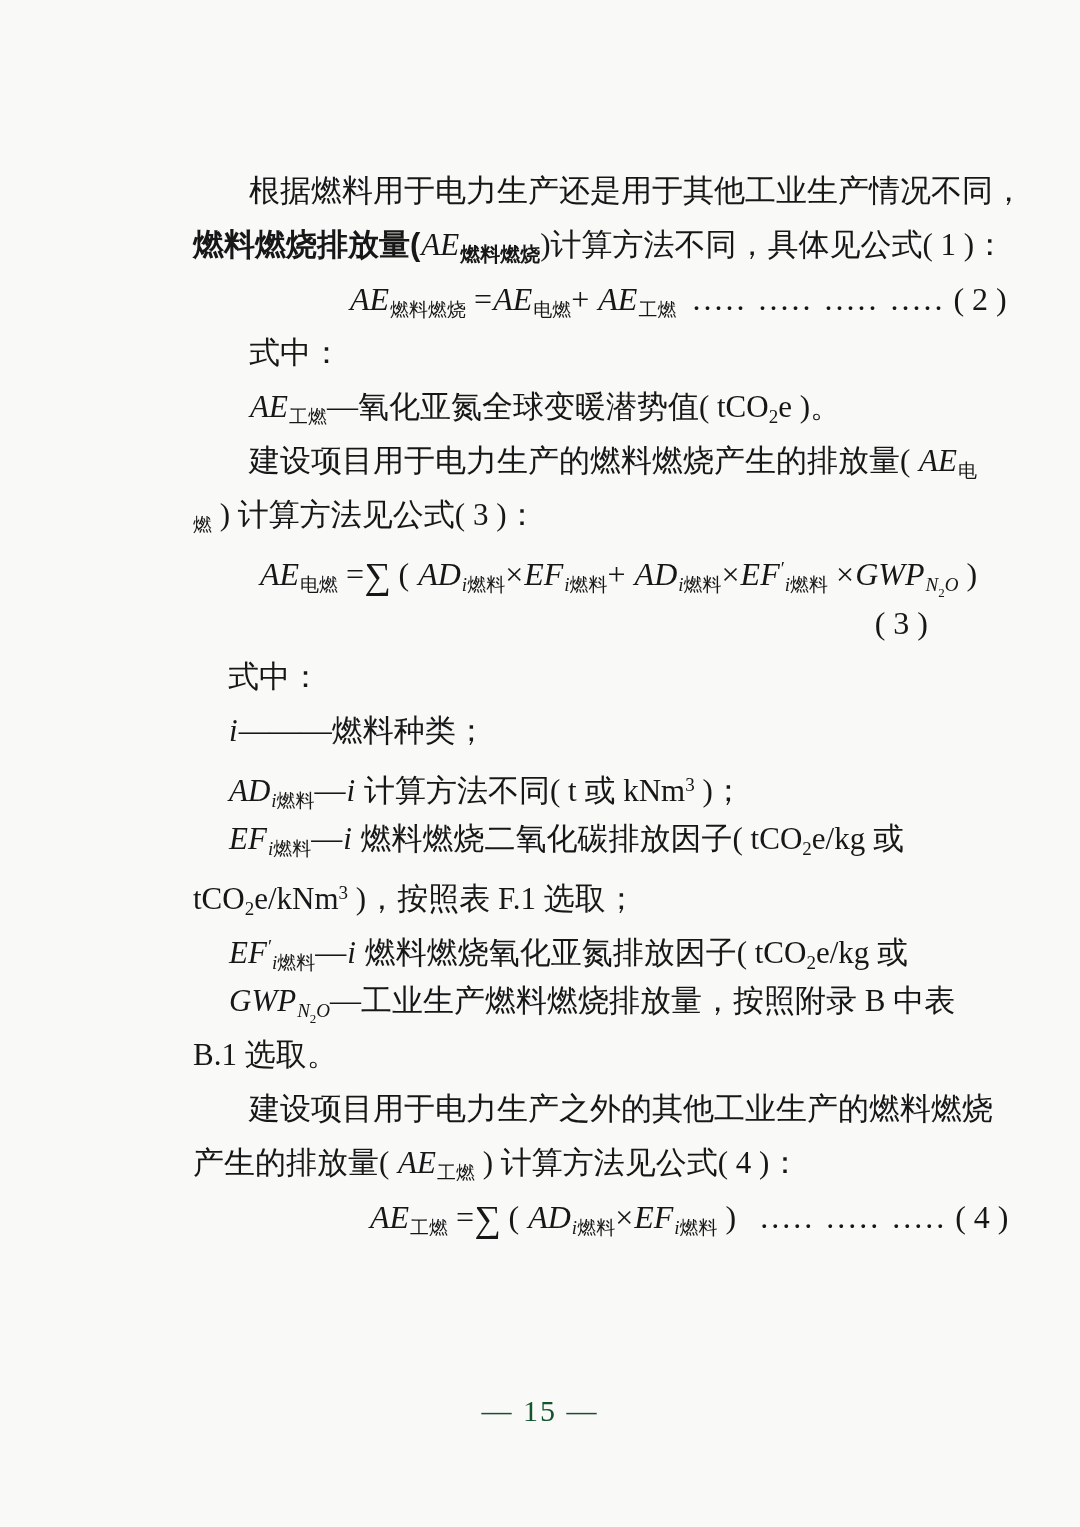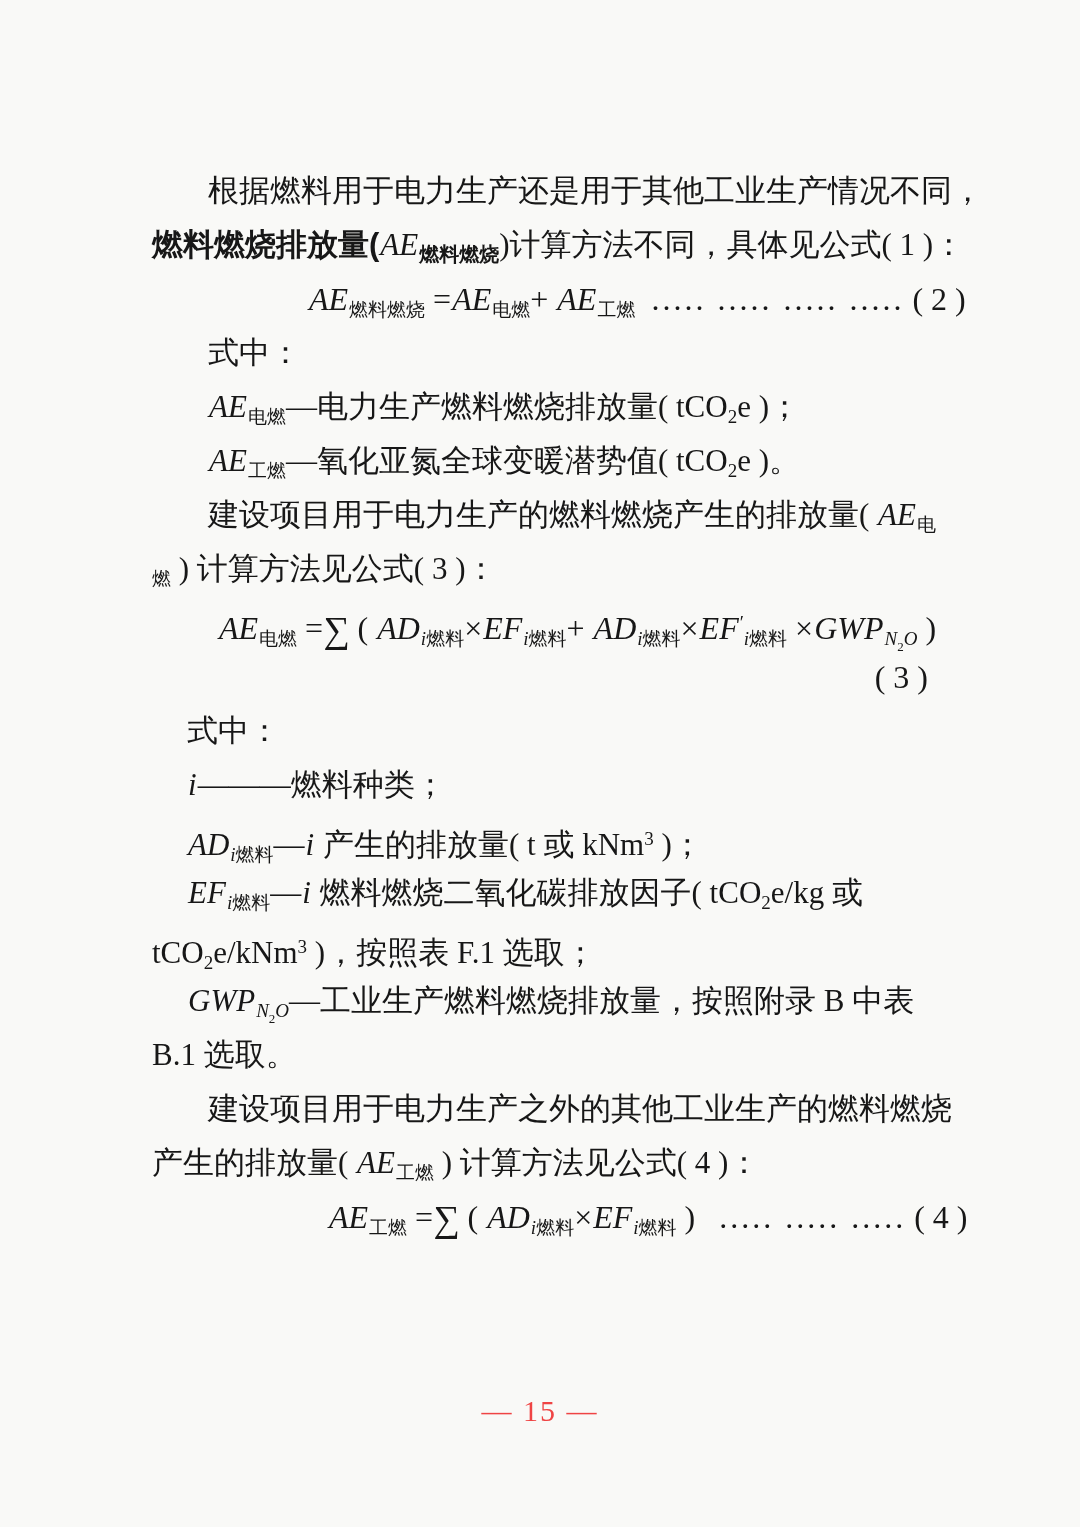--- a/index.html
+++ b/index.html
@@ -3,70 +3,70 @@
 <meta charset="utf-8">
 <style>
   html,body{margin:0;padding:0;background:#e9e9e7;}
   .page{
     position:relative;width:1080px;height:1527px;margin:0 auto;
     background:#f9f9f7;color:#171717;
     font-family:"Liberation Serif","DejaVu Serif",serif;
     overflow:hidden;
   }
   .content{position:absolute;left:152px;top:164px;width:780px;}
-  .ln{height:54px;line-height:54px;font-size:31px;white-space:nowrap;}
+  .ln{height:54px;line-height:54px;font-size:31px;white-space:nowrap;margin-left:41px;}
   .i1{padding-left:35px;}
   .i2{padding-left:56px;}
   .fml{font-size:32px;}
   .if2{padding-left:156px;}
   .if3{padding-left:66px;}
   .if4{padding-left:176px;}
   .numline{text-align:right;padding-right:4px;}
   .v{font-style:italic;padding:0 1px;}
   .bd{font-weight:700;font-family:"Liberation Sans","DejaVu Sans",sans-serif;}
   .sb{font-size:19px;vertical-align:-6px;}
   .sb.bd{font-size:20px;}
   .sbv{font-size:19px;vertical-align:-6px;font-style:italic;}
   .sbb{font-size:13px;vertical-align:-12px;}
   .sp{font-size:19px;vertical-align:10px;}
   .sum{font-size:37px;font-style:normal;vertical-align:-3px;}
   .dots{letter-spacing:3px;margin-left:16px;margin-right:8px;}
   .footer{
     position:absolute;left:0;top:1394px;width:1080px;
-    text-align:center;font-size:30px;color:#ef4444;letter-spacing:2px;
+    text-align:center;font-size:30px;color:#14532d;letter-spacing:2px;
   }
 </style>
 </head>
 <body>
 
 <div class="page">
   <div class="content">
 
     <div class="ln i2"><span>根据燃料用于电力生产还是用于其他工业生产情况不同，</span></div>
     <div class="ln"><span class="bd">燃料燃烧排放量(</span><span class="v">AE</span><span class="sb bd">燃料燃烧</span><span>)计算方法不同，具体见公式( 1 )：</span></div>
 
     <div class="ln fml if2"><span class="v">AE</span><span class="sb">燃料燃烧</span><span> =</span><span class="v">AE</span><span class="sb">电燃</span><span>+ </span><span class="v">AE</span><span class="sb">工燃</span><span class="dots">..... ..... ..... .....</span><span>( 2 )</span></div>
 
     <div class="ln i2"><span>式中：</span></div>
 
-    <div class="ln i2"><span class="v">AE</span><span class="sb">电燃</span><span>—电力生产燃料燃烧排放量( tCO</span><span class="sb">2</span><span>e )；</span></div>
     <div class="ln i2"><span class="v">AE</span><span class="sb">工燃</span><span>—氧化亚氮全球变暖潜势值( tCO</span><span class="sb">2</span><span>e )。</span></div>
 
     <div class="ln i2"><span>建设项目用于电力生产的燃料燃烧产生的排放量( </span><span class="v">AE</span><span class="sb">电</span></div>
     <div class="ln"><span class="sb">燃</span><span> ) 计算方法见公式( 3 )：</span></div>
 
     <div class="ln fml if3"><span class="v">AE</span><span class="sb">电燃</span><span> =</span><span class="sum">∑</span><span> ( </span><span class="v">AD</span><span class="sbv">i</span><span class="sb">燃料</span><span>×</span><span class="v">EF</span><span class="sbv">i</span><span class="sb">燃料</span><span>+ </span><span class="v">AD</span><span class="sbv">i</span><span class="sb">燃料</span><span>×</span><span class="v">EF</span><span class="sp">′</span><span class="sbv">i</span><span class="sb">燃料</span><span> ×</span><span class="v">GWP</span><span class="sbv">N</span><span class="sbb">2</span><span class="sbv">O</span><span> )</span></div>
     <div class="ln fml numline"><span>( 3 )</span></div>
 
     <div class="ln i1"><span>式中：</span></div>
 
     <div class="ln i1"><span class="v">i</span><span>———燃料种类；</span></div>
-    <div class="ln i1"><span class="v">AD</span><span class="sbv">i</span><span class="sb">燃料</span><span>—</span><span class="v">i</span><span> 产生的排放量( t 或 kNm</span><span class="sp">3</span><span> )；</span></div>
+    <div class="ln i1"><span class="v">AD</span><span class="sbv">i</span><span class="sb">燃料</span><span>—</span><span class="v">i</span><span> 计算方法不同( t 或 kNm</span><span class="sp">3</span><span> )；</span></div>
     <div class="ln i1"><span class="v">EF</span><span class="sbv">i</span><span class="sb">燃料</span><span>—</span><span class="v">i</span><span> 燃料燃烧二氧化碳排放因子( tCO</span><span class="sb">2</span><span>e/kg 或</span></div>
     <div class="ln"><span>tCO</span><span class="sb">2</span><span>e/kNm</span><span class="sp">3</span><span> )，按照表 F.1 选取；</span></div>
+    <div class="ln i1"><span class="v">EF</span><span class="sp">′</span><span class="sbv">i</span><span class="sb">燃料</span><span>—</span><span class="v">i</span><span> 燃料燃烧氧化亚氮排放因子( tCO</span><span class="sb">2</span><span>e/kg 或</span></div>
     <div class="ln i1"><span class="v">GWP</span><span class="sbv">N</span><span class="sbb">2</span><span class="sbv">O</span><span>—</span><span>工业生产燃料燃烧排放量，按照附录 B 中表</span></div>
     <div class="ln"><span>B.1 选取。</span></div>
 
     <div class="ln i2"><span>建设项目用于电力生产之外的其他工业生产的燃料燃烧</span></div>
     <div class="ln"><span>产生的排放量( </span><span class="v">AE</span><span class="sb">工燃</span><span> ) 计算方法见公式( 4 )：</span></div>
 
     <div class="ln fml if4"><span class="v">AE</span><span class="sb">工燃</span><span> =</span><span class="sum">∑</span><span> ( </span><span class="v">AD</span><span class="sbv">i</span><span class="sb">燃料</span><span>×</span><span class="v">EF</span><span class="sbv">i</span><span class="sb">燃料</span><span> ) </span><span class="dots">..... ..... .....</span><span>( 4 )</span></div>
 
   </div>
 

